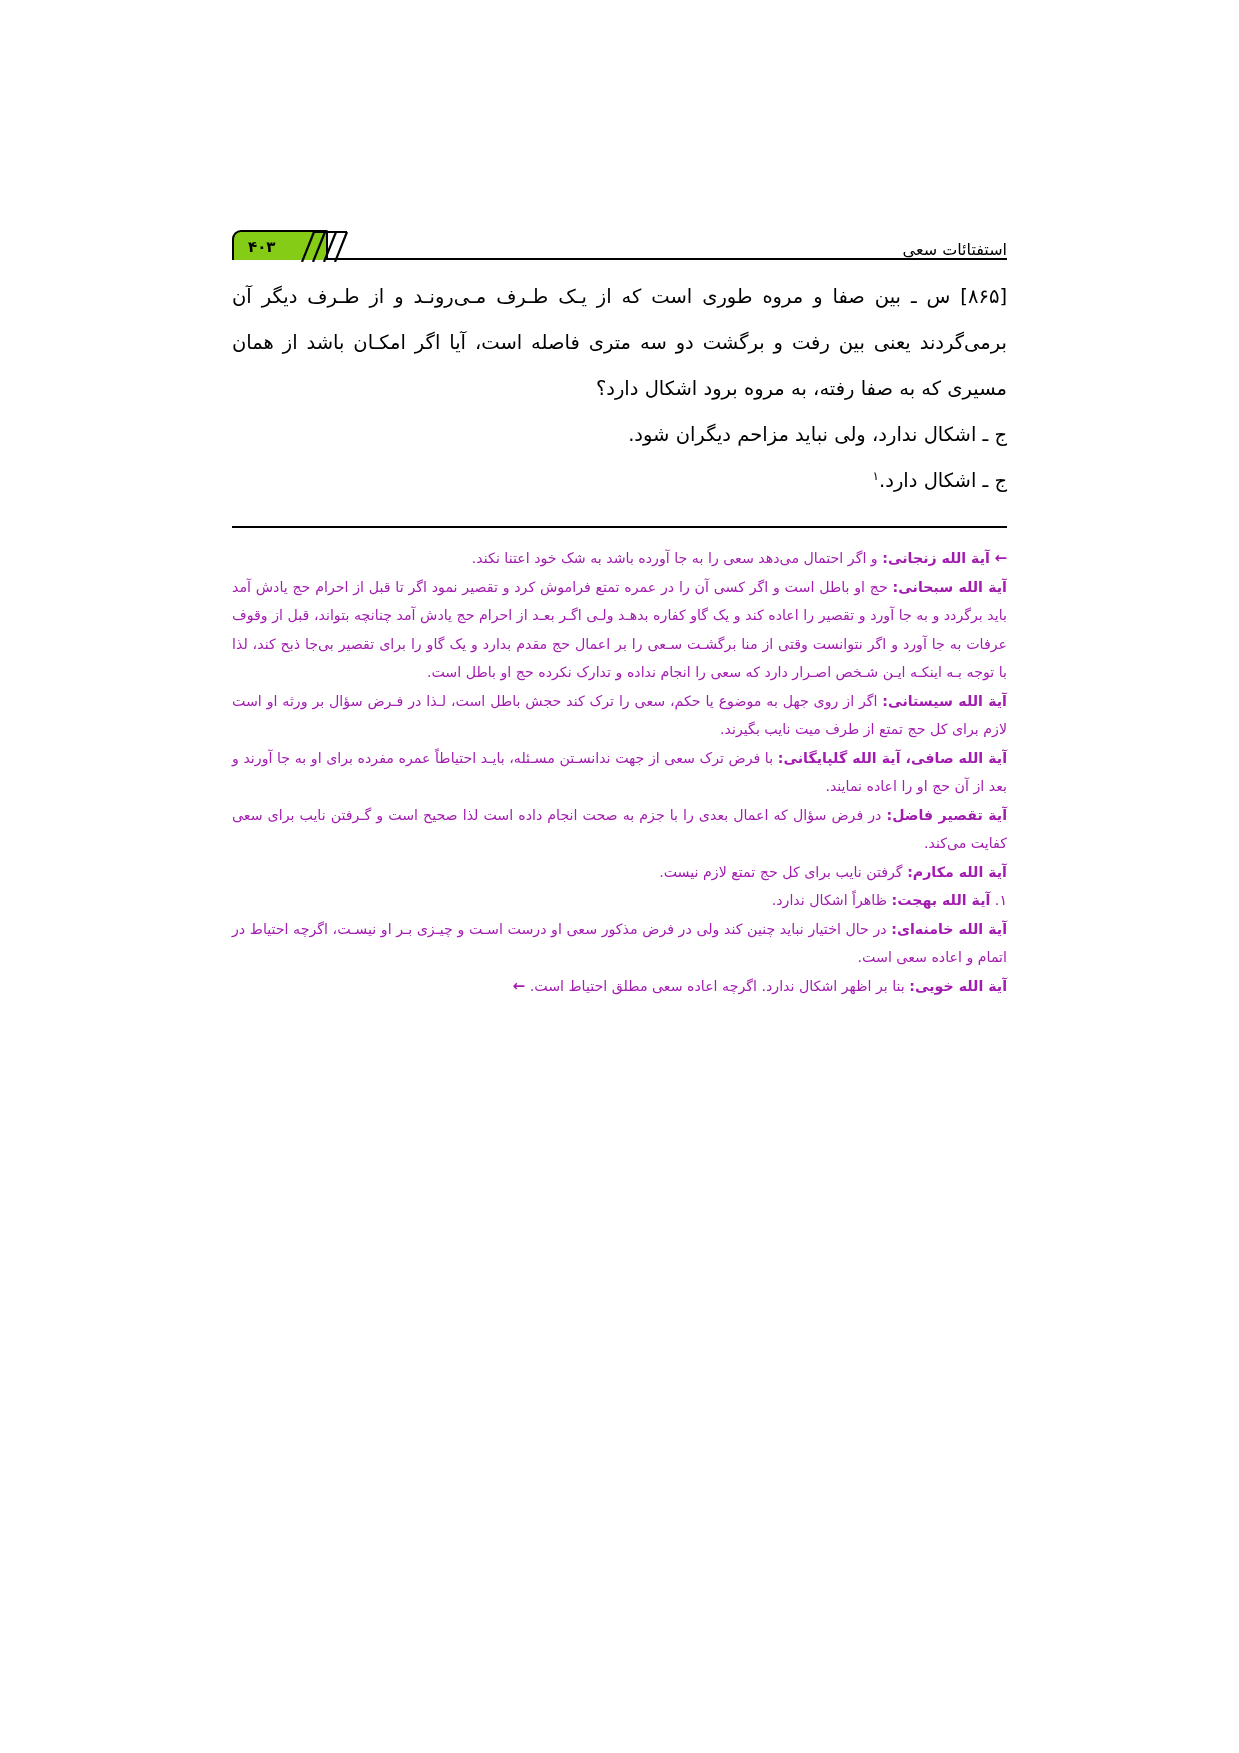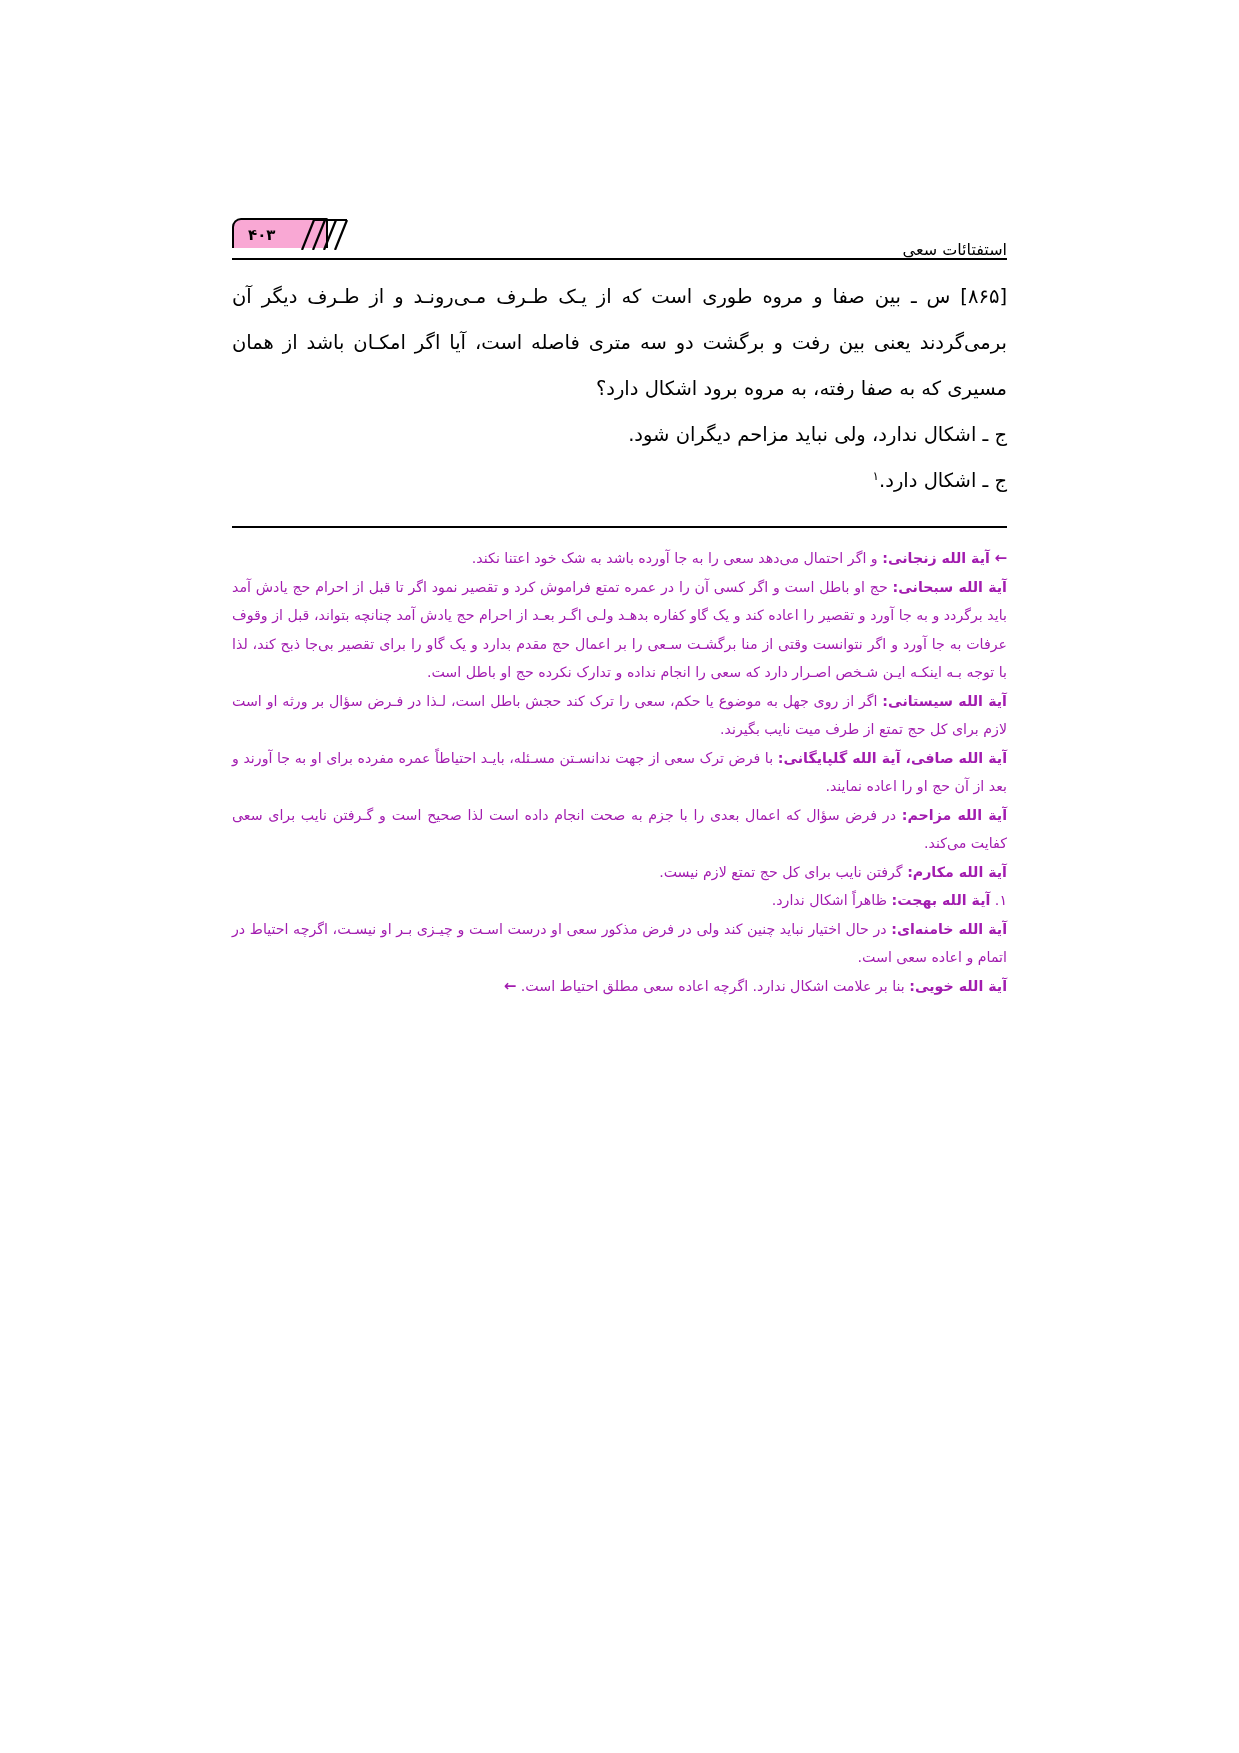--- a/index.html
+++ b/index.html
@@ -57,29 +57,29 @@
     left: 0;
     top: 62px;
     height: 0;
     border-top: 2.2px solid #000;
   }
 
   
   .page-num-box {
     position: absolute;
     left: 0;
-    top: 22px;
+    top: 34px;
     width: 96px;
     height: 30px;
     box-sizing: border-box;
     border: 2.2px solid #000;
     border-bottom: none;
     border-top-left-radius: 9px;
     border-top-right-radius: 2px;
-    background: #f9a8d4;
+    background: #84cc16;
     overflow: visible;
   }
   .page-num {
     position: absolute;
     left: 14px;
     top: 5px;
     font-size: 15px;
     line-height: 20px;
     font-weight: 600;
     color: #000;
@@ -217,21 +217,21 @@
         <span class="fn-name">آیة الله سیستانی:</span>
         <span>اگر از روی جهل به موضوع یا حکم، سعی را ترک کند حجش باطل است، لـذا در فـرض سؤال بر ورثه او است لازم برای کل حج تمتع از طرف میت نایب بگیرند.</span>
       </p>
 
       <p class="fn-item">
         <span class="fn-name">آیة الله صافی، آیة الله گلپایگانی:</span>
         <span>با فرض ترک سعی از جهت ندانسـتن مسـئله، بایـد احتیاطاً عمره مفرده برای او به جا آورند و بعد از آن حج او را اعاده نمایند.</span>
       </p>
 
       <p class="fn-item">
-        <span class="fn-name">آیة الله مزاحم:</span>
+        <span class="fn-name">آیة تقصیر فاضل:</span>
         <span>در فرض سؤال که اعمال بعدی را با جزم به صحت انجام داده است لذا صحیح است و گـرفتن نایب برای سعی کفایت می‌کند.</span>
       </p>
 
       <p class="fn-item" style="">
         <span class="fn-name">آیة الله مکارم:</span>
         <span>گرفتن نایب برای کل حج تمتع لازم نیست.</span>
       </p>
 
       <p class="fn-item" style="text-align:right;">
         <span class="fn-num">۱.</span>
@@ -240,19 +240,19 @@
       </p>
 
 
       <p class="fn-item">
         <span class="fn-name">آیة الله خامنه‌ای:</span>
         <span>در حال اختیار نباید چنین کند ولی در فرض مذکور سعی او درست اسـت و چیـزی بـر او نیسـت، اگرچه احتیاط در اتمام و اعاده سعی است.</span>
       </p>
 
       <p class="fn-item" style="text-align:right;">
         <span class="fn-name">آیة الله خویی:</span>
-        <span>بنا بر علامت اشکال ندارد. اگرچه اعاده سعی مطلق احتیاط است.</span>
+        <span>بنا بر اظهر اشکال ندارد. اگرچه اعاده سعی مطلق احتیاط است.</span>
         <span class="arrow">←</span>
       </p>
 
     </div>
   </div>
 </div>
 
 </body></html>

